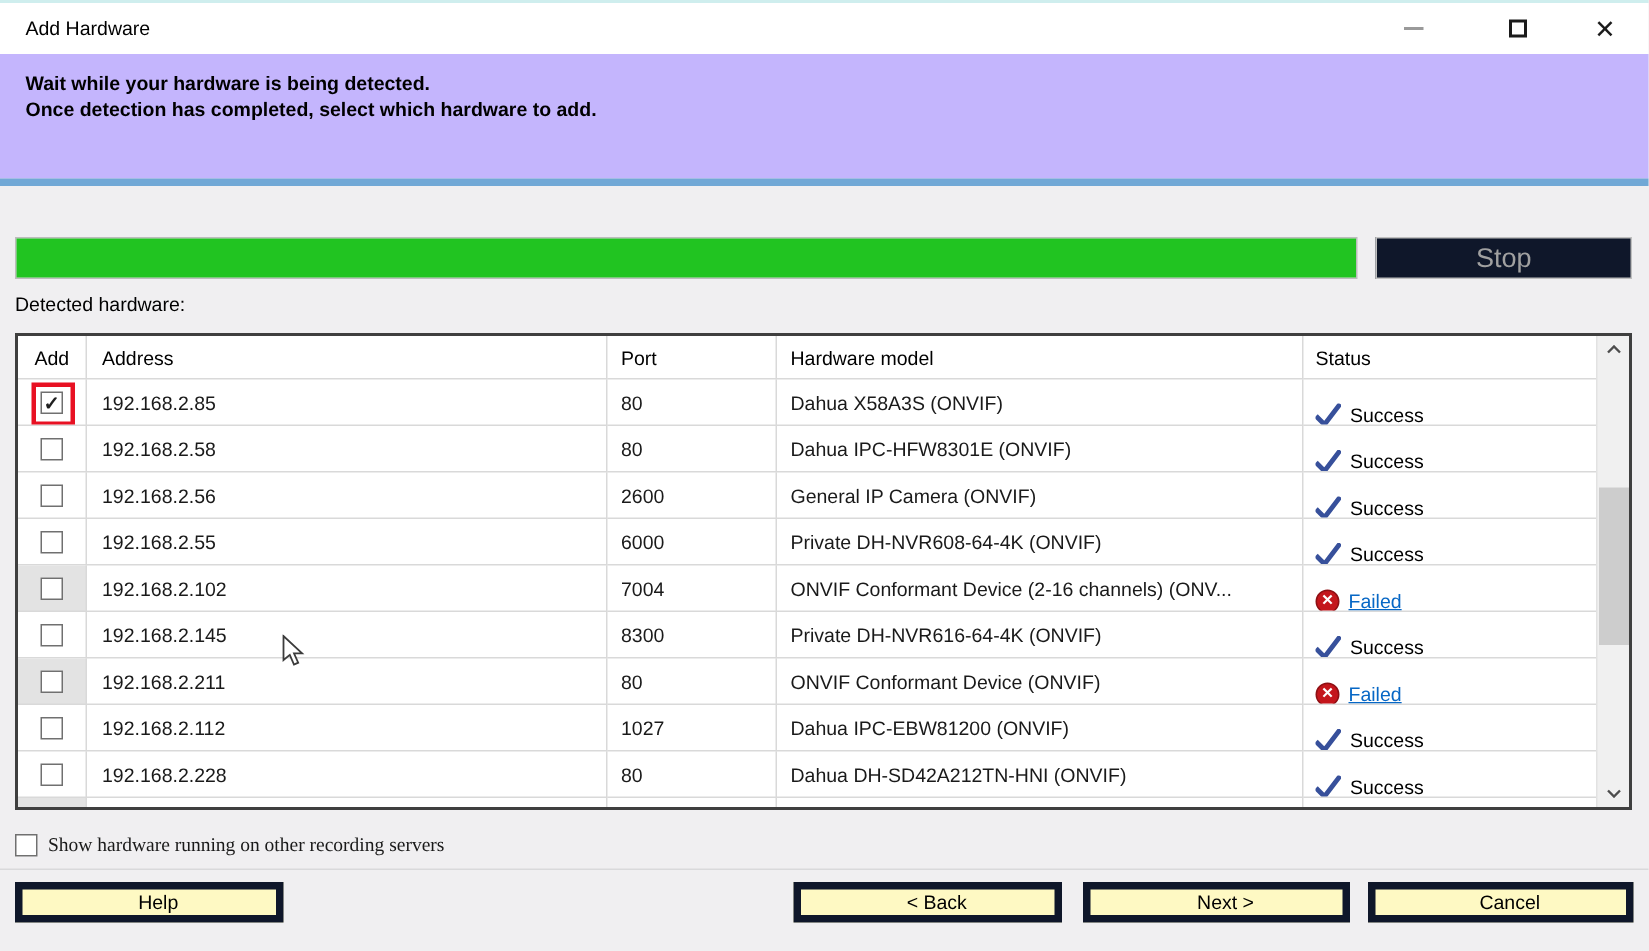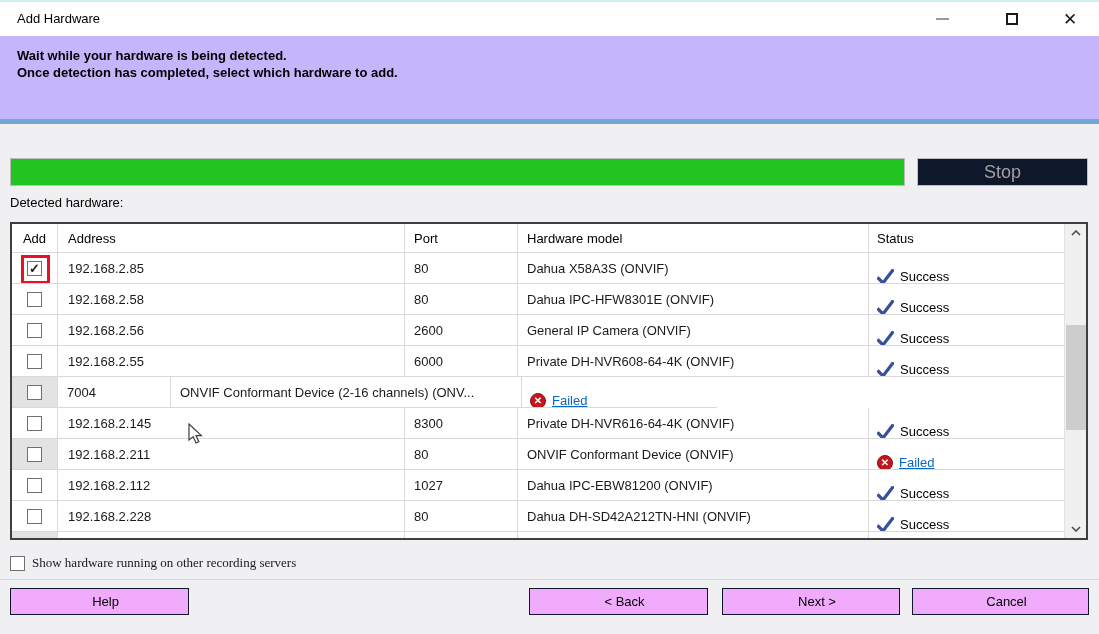--- a/index.html
+++ b/index.html
@@ -50,21 +50,21 @@
   .status-text { color:#000; }
   .status-link { color:#0767c5; text-decoration:underline; }
   
   .vscroll { width:22px; height:100%; background:#f0f0f0; position:relative; border-left:1px solid #e2e2e2; }
   .sarrow { position:absolute; left:0; width:22px; height:18px; display:flex; align-items:center; justify-content:center; }
   .sarrow.up { top:0; } .sarrow.down { bottom:0; }
   .sthumb { position:absolute; left:1px; top:101px; width:20px; height:105px; background:#cdcdcd; }
   
   .show-row { position:absolute; left:10px; top:555px; display:flex; align-items:center; gap:7px;font-family:Liberation Serif, serif; }
   .divider { position:absolute; left:0; top:579px; width:1099px; height:1px; background:#d9d9db; }
-  .fbtn { position:absolute; top:588px; height:27px; background:#f0abfc; border:1px solid #0f172a; display:flex; align-items:center; justify-content:center; font-size:13px; color:#000;padding-left:12px; }
+  .fbtn { position:absolute; top:588px; height:27px; background:#fef9c3; border:5px solid #0f172a; display:flex; align-items:center; justify-content:center; font-size:13px; color:#000;padding-left:12px; }
   .b-help { left:10px; width:179px; }
   .b-back { left:529px; width:179px; }
   .b-next { left:722px; width:178px; }
   .b-cancel { left:912px; width:177px; }
   .cursor { position:absolute; left:188px; top:423px; pointer-events:none; }
 </style>
 </head>
 <body>
 
 <div class="top-edge"></div>
@@ -191,20 +191,21 @@
       </div>
     </div>
   </div>
         <div class="trow failed">
     <div class="cell c-add disabled">
       <div class="cbx">
         <span class="mark"></span>
 
       </div>
     </div>
+    <div class="cell c-addr">192.168.2.102</div>
     <div class="cell c-port">7004</div>
     <div class="cell c-model">ONVIF Conformant Device (2-16 channels) (ONV...</div>
     <div class="cell c-status">
       <div class="status-wrap">
 
         <span class="fail-icon">✕</span>
 
         <a class="status-link" href="#">Failed</a>
       </div>
     </div>

